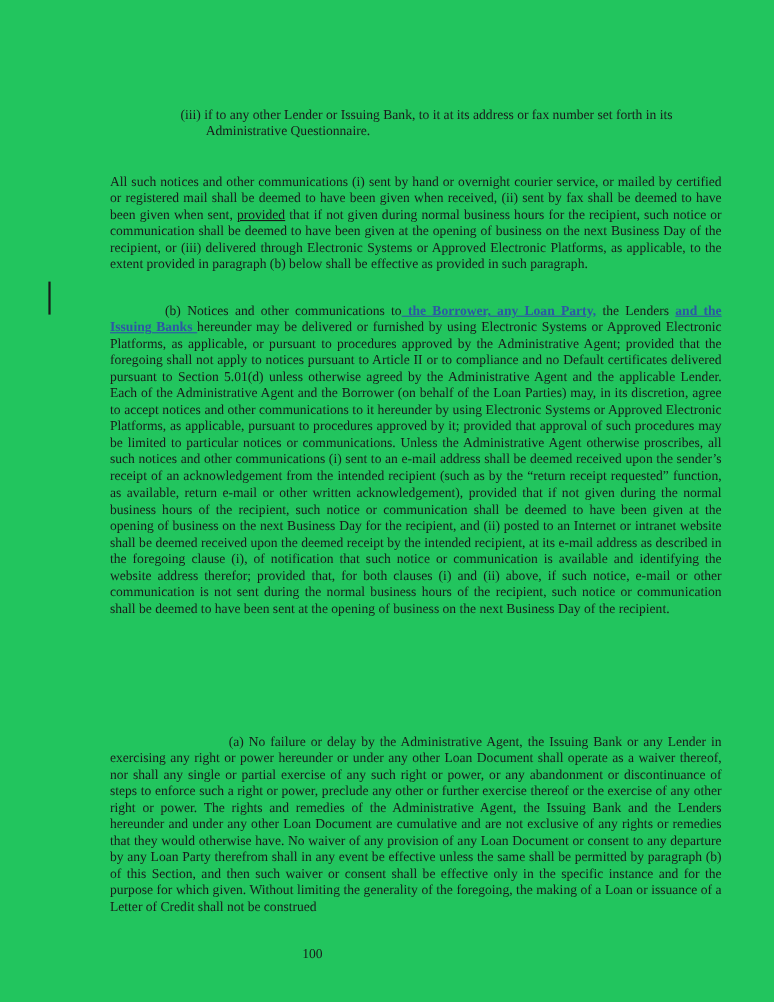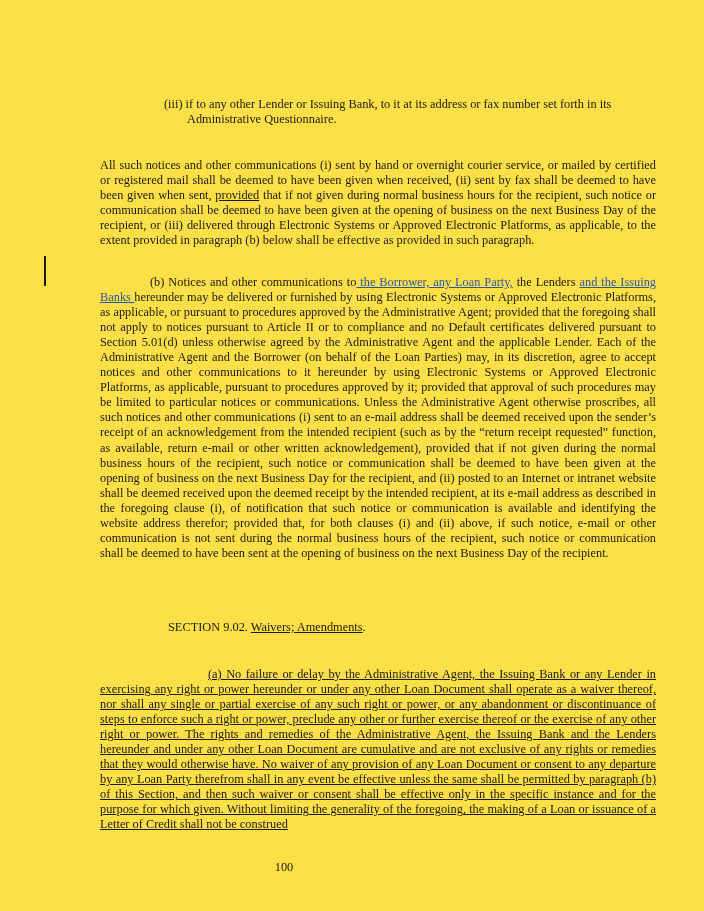--- a/index.html
+++ b/index.html
@@ -1,42 +1,41 @@
 <!DOCTYPE html>
 <html><head>
 <meta charset="utf-8">
 <style>
   html, body { margin:0; padding:0; background:#ffffff; }
   body { width:704px; height:911px; position:relative; overflow:hidden;
          font-family:"Liberation Serif", serif; color:#1a1a1a; }
-  .page { position:absolute; left:0; top:0; width:704px; height:911px; background:#fde047; }
+  .page { position:absolute; left:0; top:0; width:704px; height:911px; background:#22c55e; }
   .p { position:absolute; left:84px; width:556px; font-size:12.35px; line-height:15.05px;
        text-align:justify; margin:16px; }
   .indent1 { text-indent:50px; }
-  .indent2 { text-indent:108px;text-decoration:underline; }
+  .indent2 { text-indent:108px; }
   .item-iii { position:absolute; left:164px; width:476px; font-size:12.35px; line-height:15.05px;
               padding-left:23px; text-indent:-23px; margin:0; }
   .heading { position:absolute; left:168px; font-size:12.35px; line-height:15px; margin:0; }
   .u { text-decoration:underline; }
-  .ins { color:#2e56a6; text-decoration:underline; }
+  .ins { color:#2e56a6; text-decoration:underline;font-weight:bold; }
   .change-bar { position:absolute; left:44px; top:256px; width:2px; height:30px; background:#1a1a1a; }
   .page-num { position:absolute; left:0; width:568px; top:860px; text-align:center; font-size:12.35px; }
 </style>
 </head>
 <body>
 
 <div class="page">
 
   <p class="item-iii" style="top:97px;">(iii) if to any other Lender or Issuing Bank, to it at its address or fax number set forth in its Administrative Questionnaire.</p>
 
   <p class="p" style="top:142px;"><span>All such notices and other communications (i) sent by hand or overnight courier service, or mailed by certified or registered mail shall be deemed to have been given when received, (ii) sent by fax shall be deemed to have been given when sent, </span><span class="u">provided</span><span> that if not given during normal business hours for the recipient, such notice or communication shall be deemed to have been given at the opening of business on the next Business Day of the recipient, or (iii) delivered through Electronic Systems or Approved Electronic Platforms, as applicable, to the extent provided in paragraph (b) below shall be effective as provided in such paragraph.</span></p>
 
   <div class="change-bar"></div>
 
   <p class="p indent1" style="top:259px;"><span>(b)  Notices and other communications to</span><span class="ins"> the Borrower, any Loan Party,</span><span> the Lenders </span><span class="ins">and the Issuing Banks </span><span>hereunder may be delivered or furnished by using Electronic Systems or Approved Electronic Platforms, as applicable, or pursuant to procedures approved by the Administrative Agent; provided that the foregoing shall not apply to notices pursuant to Article II or to compliance and no Default certificates delivered pursuant to Section 5.01(d) unless otherwise agreed by the Administrative Agent and the applicable Lender.  Each of the Administrative Agent and the Borrower (on behalf of the Loan Parties) may, in its discretion, agree to accept notices and other communications to it hereunder by using Electronic Systems or Approved Electronic Platforms, as applicable, pursuant to procedures approved by it; provided that approval of such procedures may be limited to particular notices or communications.  Unless the Administrative Agent otherwise proscribes, all such notices and other communications (i) sent to an e-mail address shall be deemed received upon the sender’s receipt of an acknowledgement from the intended recipient (such as by the “return receipt requested” function, as available, return e-mail or other written acknowledgement), provided that if not given during the normal business hours of the recipient, such notice or communication shall be deemed to have been given at the opening of business on the next Business Day for the recipient, and (ii) posted to an Internet or intranet website shall be deemed received upon the deemed receipt by the intended recipient, at its e-mail address as described in the foregoing clause (i), of notification that such notice or communication is available and identifying the website address therefor; provided that, for both clauses (i) and (ii) above, if such notice, e-mail or other communication is not sent during the normal business hours of the recipient, such notice or communication shall be deemed to have been sent at the opening of business on the next Business Day of the recipient.</span></p>
 
 
-  <p class="heading" style="top:620px;"><span>SECTION 9.02.  </span><span class="u">Waivers; Amendments</span><span>.</span></p>
 
   <p class="p indent2" style="top:651px;">(a)  No failure or delay by the Administrative Agent, the Issuing Bank or any Lender in exercising any right or power hereunder or under any other Loan Document shall operate as a waiver thereof, nor shall any single or partial exercise of any such right or power, or any abandonment or discontinuance of steps to enforce such a right or power, preclude any other or further exercise thereof or the exercise of any other right or power.  The rights and remedies of the Administrative Agent, the Issuing Bank and the Lenders hereunder and under any other Loan Document are cumulative and are not exclusive of any rights or remedies that they would otherwise have.  No waiver of any provision of any Loan Document or consent to any departure by any Loan Party therefrom shall in any event be effective unless the same shall be permitted by paragraph (b) of this Section, and then such waiver or consent shall be effective only in the specific instance and for the purpose for which given.  Without limiting the generality of the foregoing, the making of a Loan or issuance of a Letter of Credit shall not be construed</p>
 
   <div class="page-num">100</div>
 </div>
 
 </body></html>

